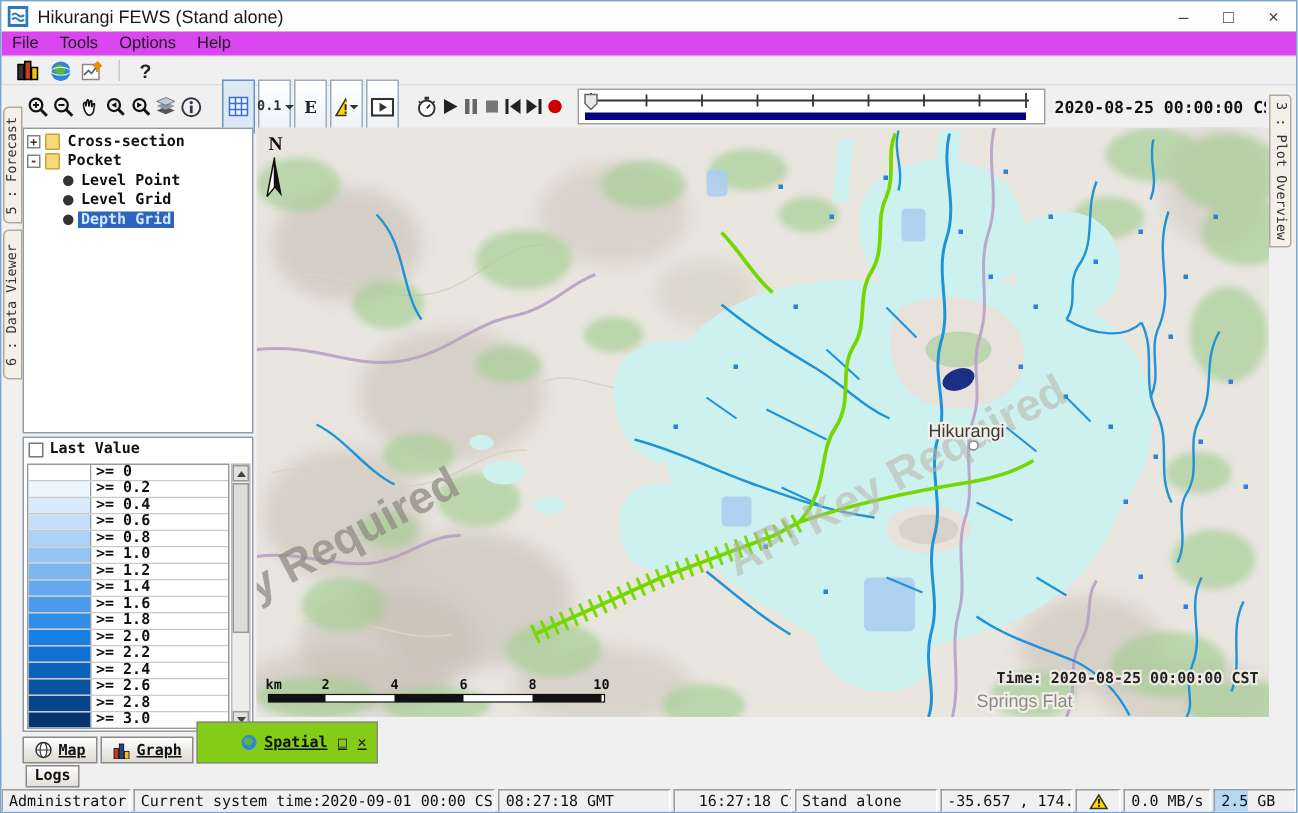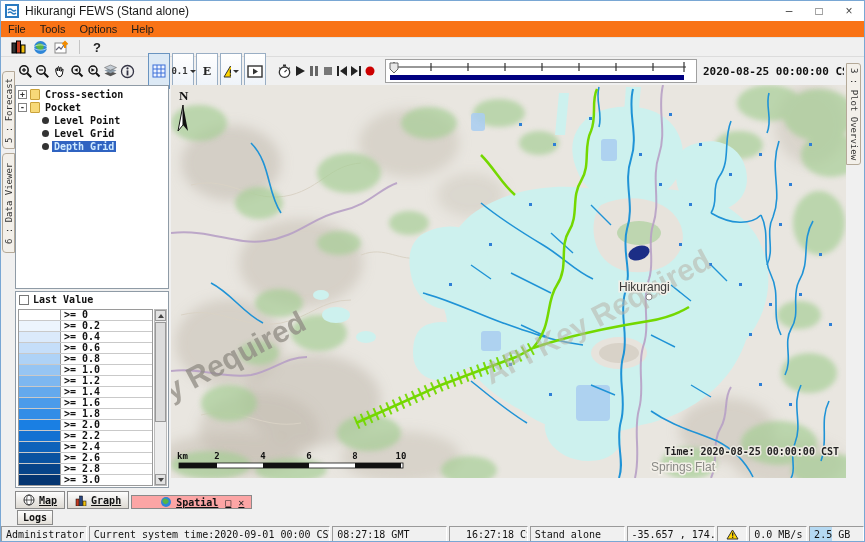--- a/index.html
+++ b/index.html
@@ -5,21 +5,21 @@
   html,body{margin:0;padding:0;background:#d4d0c8;}
   *{box-sizing:border-box;}
   .win{position:relative;width:865px;height:542px;background:#f0f0f0;border:1px solid #79a7d4;
        overflow:hidden;font-family:"Liberation Sans",sans-serif;color:#111;}
   
   .titlebar{position:absolute;left:0;top:0;right:0;height:20px;background:#ffffff;display:flex;align-items:center;padding-left:4px;}
   .title-text{font-size:12px;margin-left:6px;color:#1a1a1a;}
   .win-controls{margin-left:auto;display:flex;height:20px;}
   .wc{width:30px;text-align:center;font-size:12px;line-height:20px;color:#444;cursor:default;}
   
-  .menubar{position:absolute;left:0;top:20px;right:0;height:17px;background:#f97316;display:flex;align-items:center;border-bottom:1px solid #e3e3e3;}
+  .menubar{position:absolute;left:0;top:20px;right:0;height:17px;background:#d946ef;display:flex;align-items:center;border-bottom:1px solid #e3e3e3;}
   .mitem{font-size:11px;padding:0 7px;color:#1a1a1a;}
   
   .toolbar1{position:absolute;left:0;top:37px;right:0;height:19px;display:flex;align-items:center;padding-left:6px;border-bottom:1px solid #dcdcdc;}
   .t1btn{width:22px;height:17px;display:flex;align-items:center;justify-content:center;}
   .sep{width:1px;height:14px;background:#c5c5c5;margin:0 6px;}
   .helpq{font-size:13px;font-weight:bold;color:#222;}
   
   .toolbar2{position:absolute;left:16px;top:56px;width:829px;height:28px;display:flex;align-items:center;}
   .ibtn{width:20px;height:22px;display:flex;align-items:center;justify-content:center;border:1px solid transparent;}
   .tbtn{height:36px;min-width:22px;display:flex;align-items:center;justify-content:center;border:1px solid #99aec4;
@@ -60,21 +60,21 @@
   .sarrow{position:absolute;left:0;width:11px;height:11px;background:#e2e2e2;border:1px solid #999;display:flex;align-items:center;justify-content:center;}
   .tri-up{width:0;height:0;border:3px solid transparent;border-bottom:4px solid #444;margin-top:-3px;}
   .tri-dn{width:0;height:0;border:3px solid transparent;border-top:4px solid #444;margin-bottom:-3px;}
   .sthumb{position:absolute;left:0;top:12px;width:11px;height:100px;background:#dcdcdc;border:1px solid #999;}
   
   .map{position:absolute;left:170px;top:84px;width:675px;height:393px;background:#e9e6e0;overflow:hidden;}
   
   .bottombar{position:absolute;left:14px;top:487px;right:0;height:21px;display:flex;align-items:flex-end;gap:2px;text-decoration:underline;}
   .btab{height:18px;display:inline-flex;align-items:center;gap:4px;padding:0 7px;border:1px solid #8a8a8a;
         background:linear-gradient(#fdfdfd,#dedad3);font-family:"DejaVu Sans Mono",monospace;font-size:10px;font-weight:bold;}
-  .btab.sel{height:14px;background:#fca5a5;padding-left:28px;}
+  .btab.sel{height:28px;background:#84cc16;padding-left:28px;}
   .tabctl{font-size:10px;color:#222;margin-left:3px;}
   .logsrow{position:absolute;left:16px;top:508px;height:16px;display:flex;align-items:flex-end;}
   .logsbtn{height:15px;padding:0 5px;border:1px solid #8a8a8a;background:linear-gradient(#fdfdfd,#e3dfd8);
            font-family:"DejaVu Sans Mono",monospace;font-size:10px;font-weight:bold;display:flex;align-items:center;}
   
   .statusbar{position:absolute;left:0;top:524px;right:0;height:18px;display:flex;gap:2px;padding:1px 0;}
   .scell{border:1px solid;border-color:#9a9a9a #fff #fff #9a9a9a;background:#f0f0f0;font-family:"DejaVu Sans Mono",monospace;
          font-size:10px;padding:1px 4px;white-space:nowrap;overflow:hidden;display:flex;align-items:center;}
   .scell.mem{background:linear-gradient(90deg,#b5d9f2 0%,#b5d9f2 42%,#f0f0f0 42%);}
 </style>

